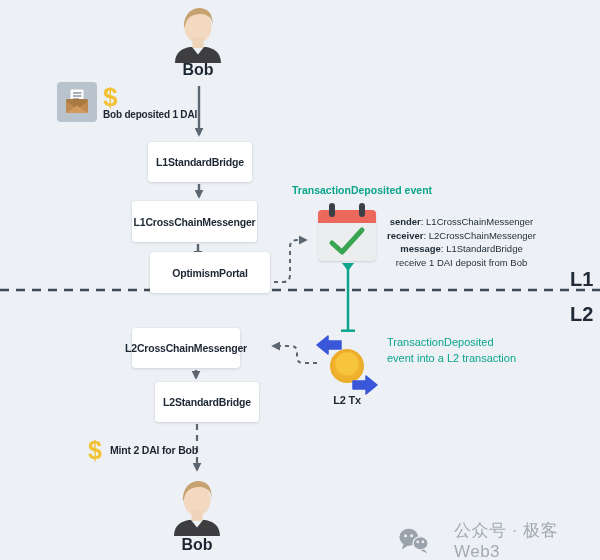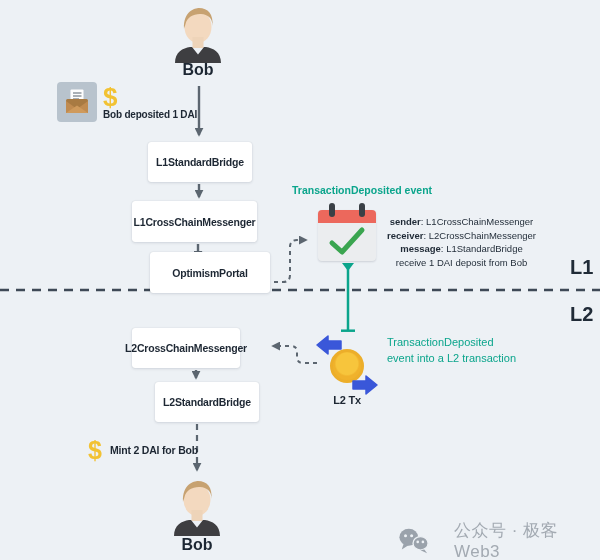--- a/index.html
+++ b/index.html
@@ -108,21 +108,21 @@
     </div>
   </div>
 
   <div class="event-details" style="left:387px;top:215px;">
     <div><b>sender</b><span>: L1CrossChainMessenger</span></div>
     <div><b>receiver</b><span>: L2CrossChainMessenger</span></div>
     <div><b>message</b><span>: L1StandardBridge</span></div>
     <div><span>receive 1 DAI deposit from Bob</span></div>
   </div>
 
-  <div class="layer-label" style="left:570px;top:256px;">L1</div>
+  <div class="layer-label" style="left:570px;top:268px;">L1</div>
   <div class="layer-label" style="left:570px;top:303px;">L2</div>
 
   <div class="coin"></div>
   <svg class="blue-arrow" style="left:314px;top:333px;" width="30" height="24" viewBox="0 0 30 24">
     <polygon points="3,12 14,3 14,8 27,8 27,16 14,16 14,21" fill="#3a57d9" stroke="#3a57d9" stroke-width="1.5" stroke-linejoin="round"></polygon>
   </svg>
   <svg class="blue-arrow" style="left:350px;top:373px;" width="30" height="24" viewBox="0 0 30 24">
     <polygon points="27,12 16,3 16,8 3,8 3,16 16,16 16,21" fill="#3a57d9" stroke="#3a57d9" stroke-width="1.5" stroke-linejoin="round"></polygon>
   </svg>
   <div class="small-bold" style="left:322px;top:394px;width:50px;text-align:center;font-size:11px;">L2 Tx</div>

